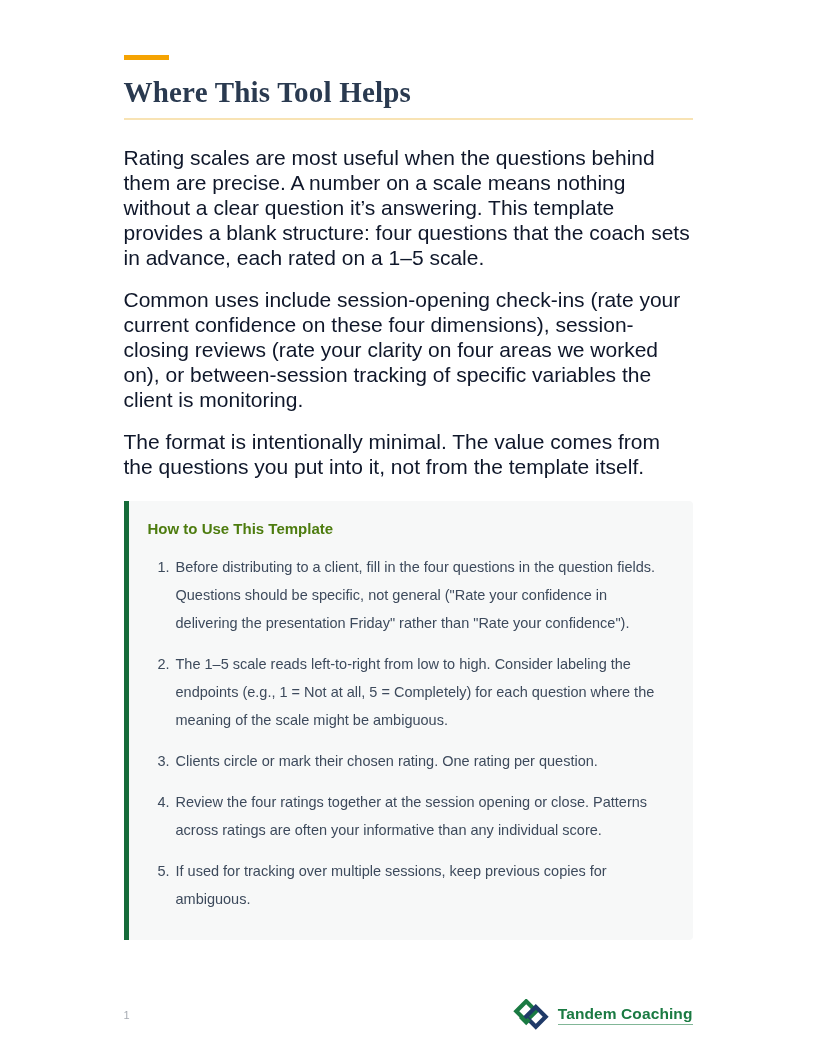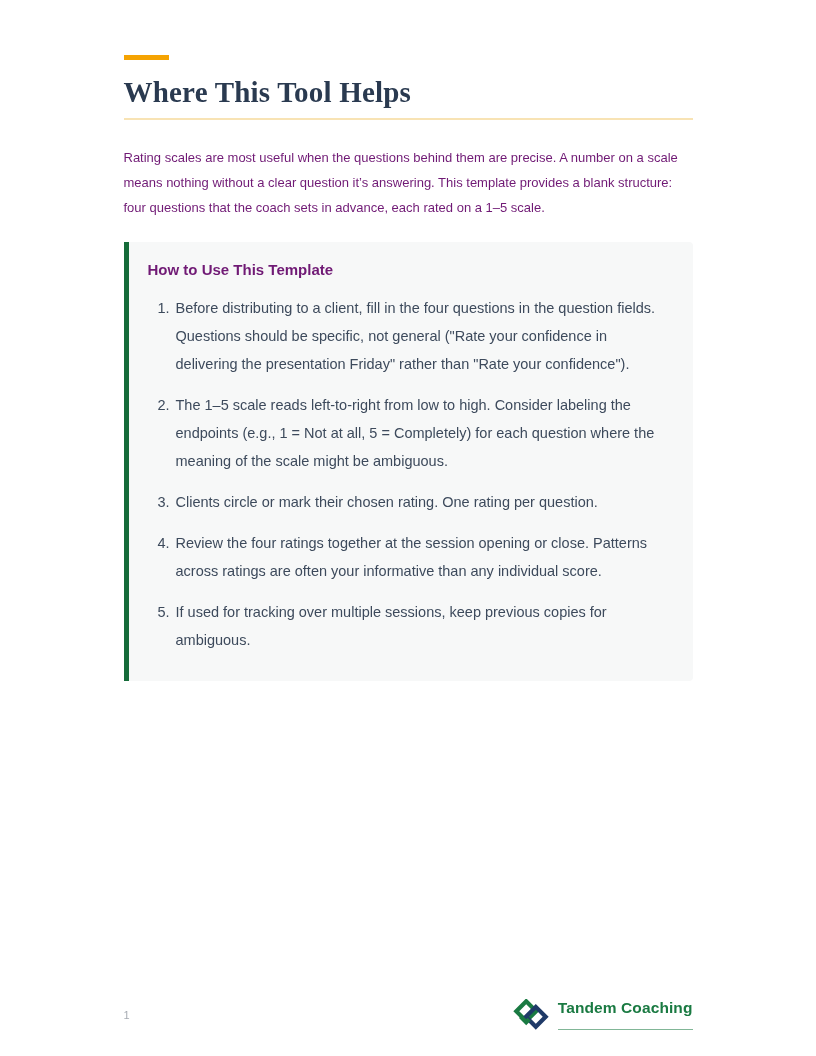--- a/index.html
+++ b/index.html
@@ -34,42 +34,42 @@
     font-weight: 700;
     font-size: 29px;
     line-height: 31px;
     letter-spacing: 0.2px;
     color: #2A3A50;
     border-bottom: 2px solid #F8E3B4;
   }
   
   .body-copy p {
     margin: 0 0 17px 0;
-    font-size: 13px;
+    font-size: 21px;
     line-height: 25px;
-    color: #701a75;
+    color: #0f172a;
   }
   .body-copy {
     margin-top: 25px;
   }
   
   .callout {
     margin-top: 22px;
     background: #F7F8F8;
     border-left: 5px solid #156B39;
     border-radius: 0 4px 4px 0;
     padding: 18px 24px 14px 19px;
     box-sizing: border-box;
   }
   .callout h2 {
     margin: 0;
     font-size: 15px;
     line-height: 20px;
     font-weight: 700;
-    color: #701a75;
+    color: #4d7c0f;
   }
   .callout ol {
     margin: 14px 0 0 0;
     padding: 0 0 0 26px;
     list-style: decimal;
   }
   .callout ol li {
     margin: 0 0 13px 0;
     padding-left: 2px;
     font-size: 14.5px;
@@ -85,20 +85,21 @@
     display: flex;
     justify-content: space-between;
     align-items: center;
   }
   .page-number {
     font-size: 11px;
     color: #A6ABB2;
   }
   .brand {
     display: flex;
+    align-items: center;
     gap: 8px;
     text-decoration: none;
     cursor: pointer;
   }
   .logo-mark {
     display: inline-flex;
     width: 37px;
     height: 31px;
   }
   .brand-name {
@@ -115,20 +116,22 @@
 
 <div class="page">
 
   <header>
     <div class="accent-bar"></div>
     <h1 class="page-title">Where This Tool Helps</h1>
   </header>
 
   <main class="body-copy">
     <p>Rating scales are most useful when the questions behind them are precise. A number on a scale means nothing without a clear question it’s answering. This template provides a blank structure: four questions that the coach sets in advance, each rated on a 1–5 scale.</p>
+    <p>Common uses include session-opening check-ins (rate your current confidence on these four dimensions), session-closing reviews (rate your clarity on four areas we worked on), or between-session tracking of specific variables the client is monitoring.</p>
+    <p>The format is intentionally minimal. The value comes from the questions you put into it, not from the template itself.</p>
 
     <aside class="callout">
       <h2>How to Use This Template</h2>
       <ol>
         <li>Before distributing to a client, fill in the four questions in the question fields. Questions should be specific, not general ("Rate your confidence in delivering the presentation Friday" rather than "Rate your confidence").</li>
         <li>The 1–5 scale reads left-to-right from low to high. Consider labeling the endpoints (e.g., 1 = Not at all, 5 = Completely) for each question where the meaning of the scale might be ambiguous.</li>
         <li>Clients circle or mark their chosen rating. One rating per question.</li>
         <li>Review the four ratings together at the session opening or close. Patterns across ratings are often your informative than any individual score.</li>
         <li>If used for tracking over multiple sessions, keep previous copies for ambiguous.</li>
       </ol>

